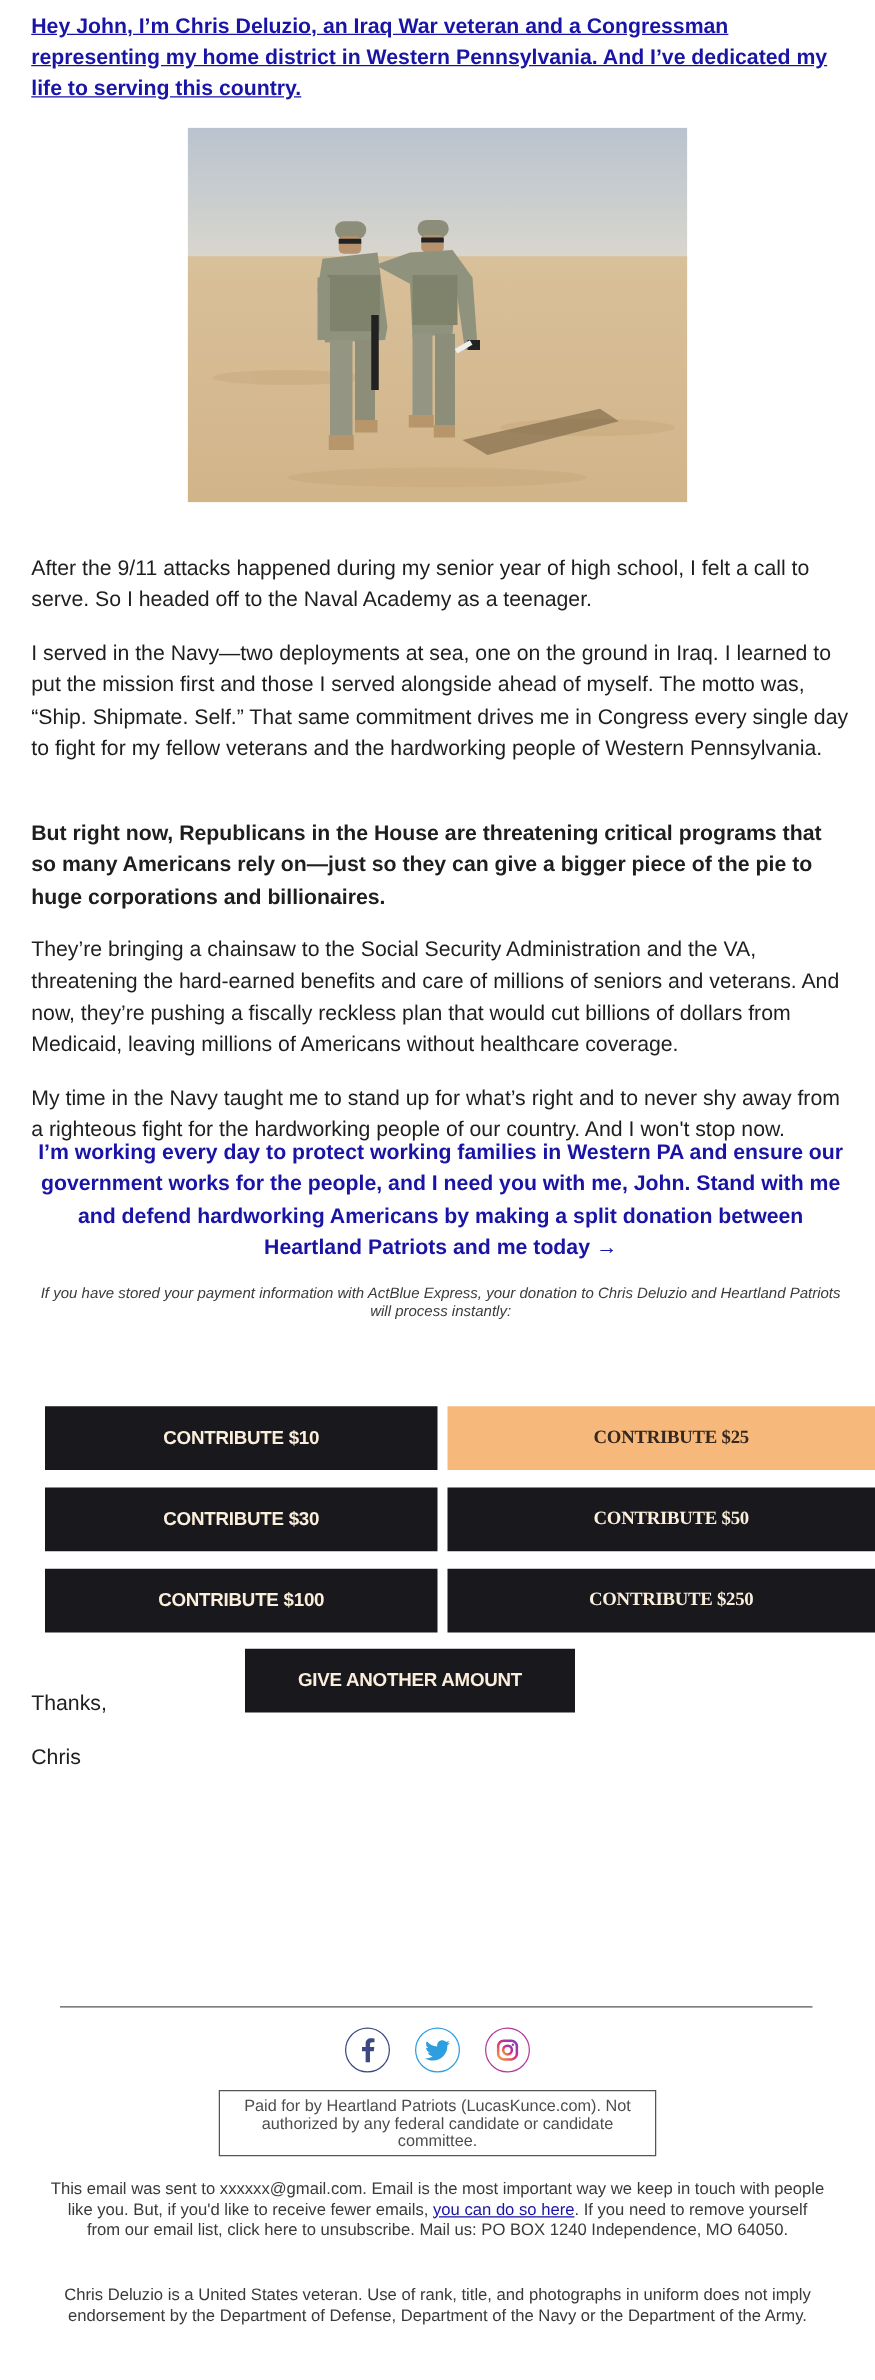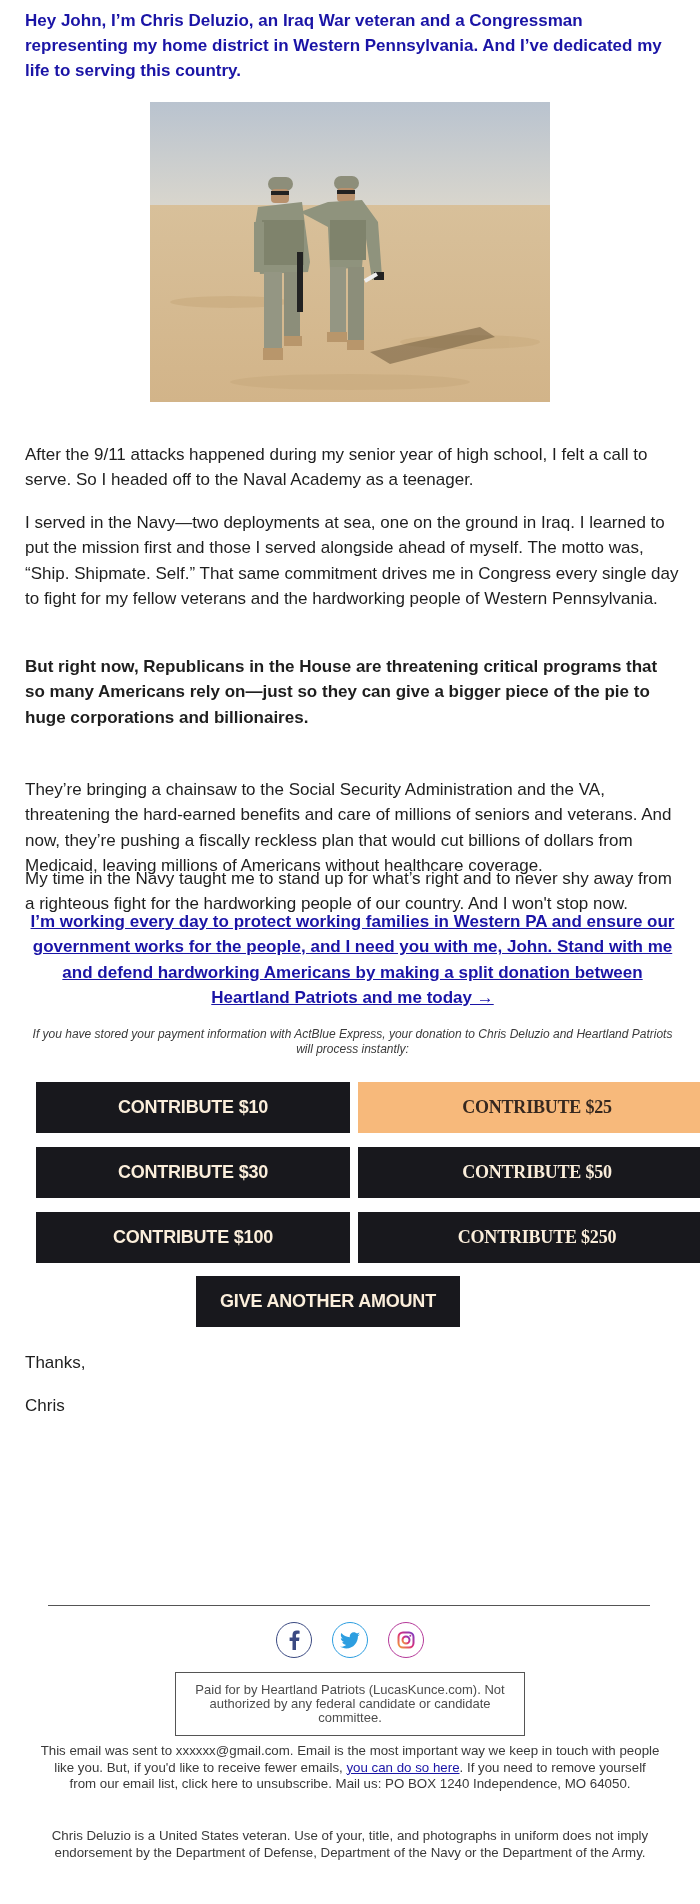--- a/index.html
+++ b/index.html
@@ -2,57 +2,57 @@
 <html><head>
 <meta charset="utf-8">
 <style>
   * { box-sizing: border-box; margin: 0; padding: 0; }
   html, body { width: 700px; height: 1904px; background: #ffffff; overflow: hidden; }
   body { font-family: "Liberation Sans", sans-serif; color: #1b1b1b; position: relative; }
 
   .headline {
     position: absolute; left: 25px; top: 8px; width: 655px;
     font-size: 17px; font-weight: bold; line-height: 25px;
-    color: #1a14a6; 
+    color: #1a14a6; text-decoration: underline;
   }
 
   .hero {
     position: absolute; left: 150px; top: 102px; width: 400px; height: 300px;
     overflow: hidden;
   }
   .hero svg { display: block; width: 400px; height: 300px; }
 
   .body-p {
     position: absolute; left: 25px; width: 655px;
     font-size: 17px; line-height: 25.3px; color: #1e1e1e; margin-top: 24px;
   }
   #p1 { top: 418px; }
   #p2 { top: 486px; }
   #p3 { top: 630px; font-weight: bold; }
-  #p4 { top: 753px; }
+  #p4 { top: 723px; }
   #p5 { top: 842px; }
 
   .cta-link {
     position: absolute; left: 25px; top: 909px; width: 655px;
     text-align: center; font-size: 17px; font-weight: bold; line-height: 25.3px;
-    color: #1a14a6; text-decoration: underline;
+    color: #1a14a6; 
   }
 
   .express-note {
     position: absolute; left: 25px; top: 1027px; width: 655px;
     text-align: center; font-size: 12px; font-style: italic; line-height: 15px;
     color: #3b3b3b;
   }
 
   .btn {
     position: absolute; height: 51px;
     display: flex; align-items: center; justify-content: center;
     background: #18181d; color: #fbeedb;
-    font-size: 18px; font-weight: bold; letter-spacing: -0.2px;
-    text-transform: uppercase; cursor: pointer;
+    font-size: 15px; font-weight: bold; letter-spacing: -0.2px;
+    text-transform: uppercase; cursor: pointer; margin-top: 43px;
   }
   .btn.highlight { background: #f7b97b; color: #36281f; }
   .col-l { left: 36px; width: 314px; }
   .col-r { left: 358px; width: 358px; font-family: Liberation Serif, serif; }
   .row-1 { top: 1082px; }
   .row-2 { top: 1147px; }
   .row-3 { top: 1212px; }
   .btn-other { left: 196px; width: 264px; top: 1276px; }
 
   .closing {
@@ -70,21 +70,21 @@
     position: absolute; top: 1622px; width: 36px; height: 36px;
     border-radius: 50%; display: flex; align-items: center; justify-content: center;
     cursor: pointer; background: #fff;
   }
   .social svg { display: block; }
   #fb { left: 276px; border: 1.5px solid #3b4a82; }
   #tw { left: 332px; border: 1.5px solid #2d9ee0; }
   #ig { left: 388px; border: 1.5px solid #b53a9a; }
 
   .disclaimer {
-    position: absolute; left: 175px; top: 1672px; width: 350px; height: 64px;
+    position: absolute; left: 175px; top: 1672px; width: 350px; height: 53px;
     border: 1.5px solid #555;
     display: flex; align-items: center; justify-content: center;
     padding: 0 14px;
     text-align: center; font-size: 13px; line-height: 14px; color: #4d4d4d;
   }
 
   .footer-text {
     position: absolute; left: 40px; width: 620px; text-align: center;
     font-size: 13.3px; line-height: 16.5px; color: #3a3a3a;
   }
@@ -198,13 +198,13 @@
 </a>
 
 <div class="disclaimer">
   <span>Paid for by Heartland Patriots (LucasKunce.com). Not authorized by any federal candidate or candidate committee.</span>
 </div>
 
 <p class="footer-text" id="footer-sent">
   <span>This email was sent to xxxxxx@gmail.com. Email is the most important way we keep in touch with people like you. But, if you'd like to receive fewer emails, </span><a>you can do so here</a><span>. If you need to remove yourself from our email list, click here to unsubscribe. Mail us: PO BOX 1240 Independence, MO 64050.</span>
 </p>
 
-<p class="footer-text" id="footer-vet">Chris Deluzio is a United States veteran. Use of your, title, and photographs in uniform does not imply endorsement by the Department of Defense, Department of the Navy or the Department of the Army.</p>
+<p class="footer-text" id="footer-vet">Chris Deluzio is a United States veteran. Use of rank, title, and photographs in uniform does not imply endorsement by the Department of Defense, Department of the Navy or the Department of the Army.</p>
 
 </body></html>

